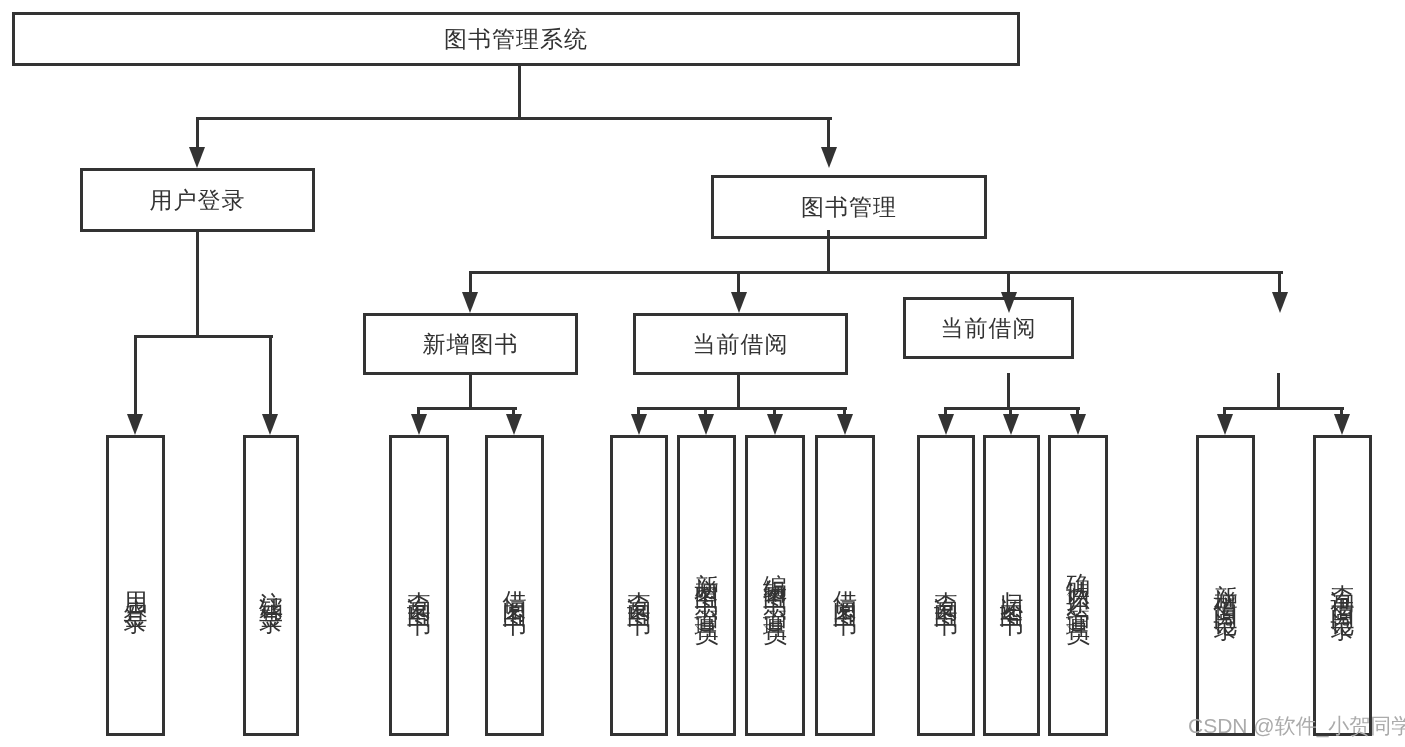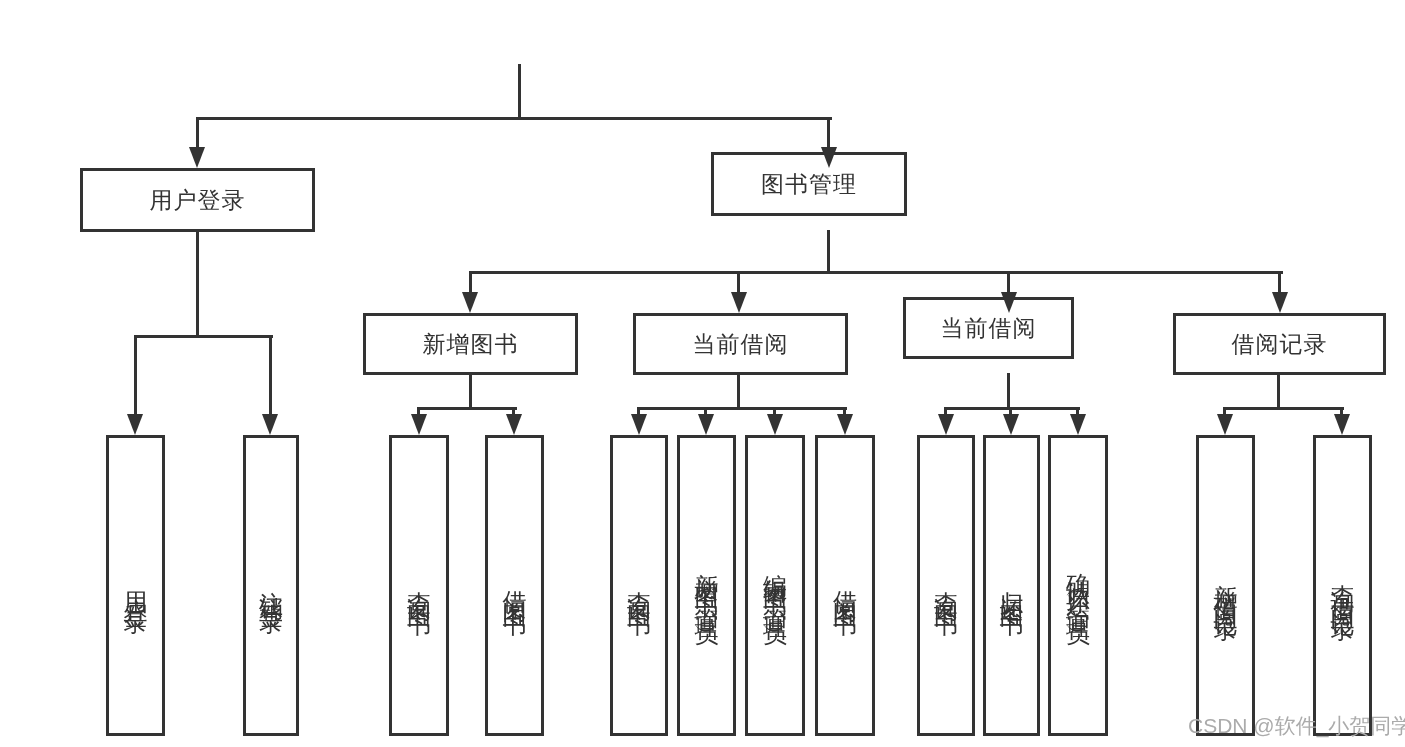--- a/index.html
+++ b/index.html
@@ -51,39 +51,39 @@
     color: #ababab;
     z-index: 10;
     white-space: nowrap;
   }
 </style>
 </head>
 <body>
 
 <div class="canvas">
 
+  <div class="box" style="left:12px;top:12px;width:1008px;height:54px">
+    <span>图书管理系统</span>
+  </div>
 
   <div class="box" style="left:80px;top:168px;width:235px;height:64px">
     <span>用户登录</span>
   </div>
-  <div class="box" style="left:711px;top:152px;width:196px;height:64px">
+  <div class="box" style="left:711px;top:175px;width:276px;height:64px">
     <span>图书管理</span>
   </div>
 
   <div class="box" style="left:363px;top:313px;width:215px;height:62px">
     <span>新增图书</span>
   </div>
   <div class="box" style="left:633px;top:313px;width:215px;height:62px">
     <span>当前借阅</span>
   </div>
   <div class="box" style="left:903px;top:297px;width:171px;height:62px">
     <span>当前借阅</span>
-  </div>
-  <div class="box" style="left:1173px;top:313px;width:213px;height:62px">
-    <span>借阅记录</span>
   </div>
 
   <div class="box vbox" style="left:106px;top:435px;width:59px;height:301px">
     <span>用户登录</span>
   </div>
   <div class="box vbox" style="left:243px;top:435px;width:56px;height:301px">
     <span>注销登录</span>
   </div>
 
   <div class="box vbox" style="left:389px;top:435px;width:60px;height:301px">

